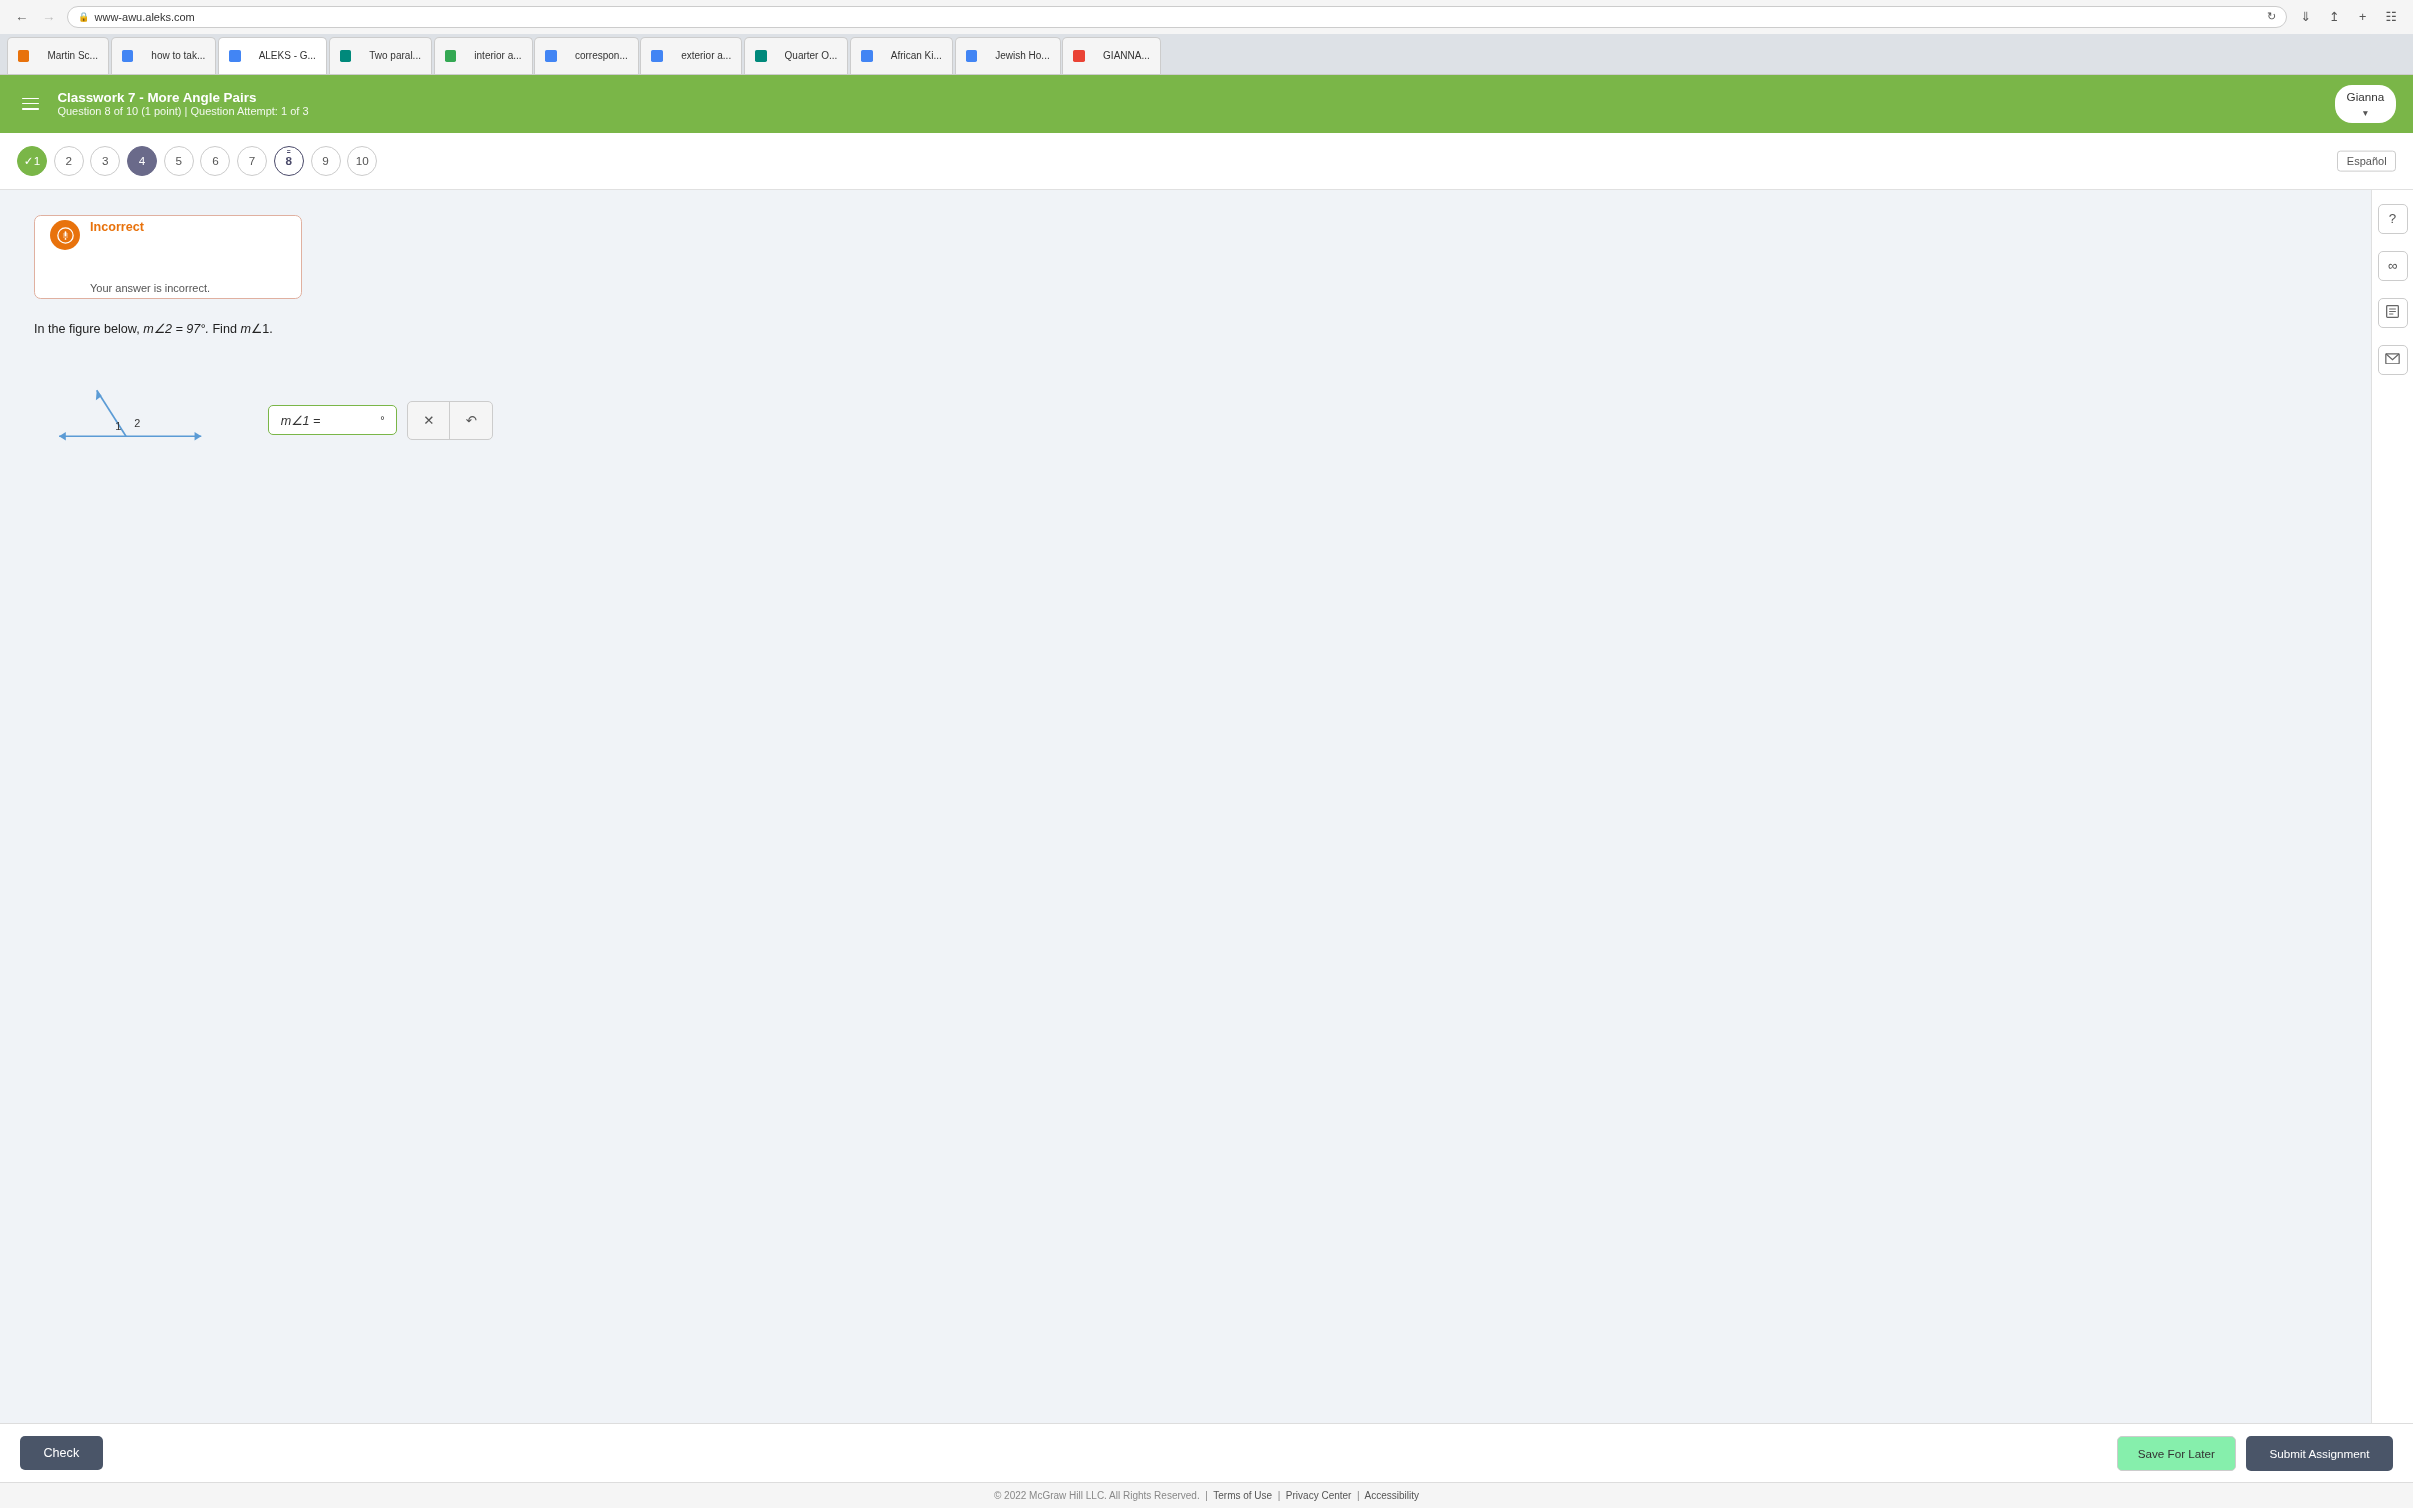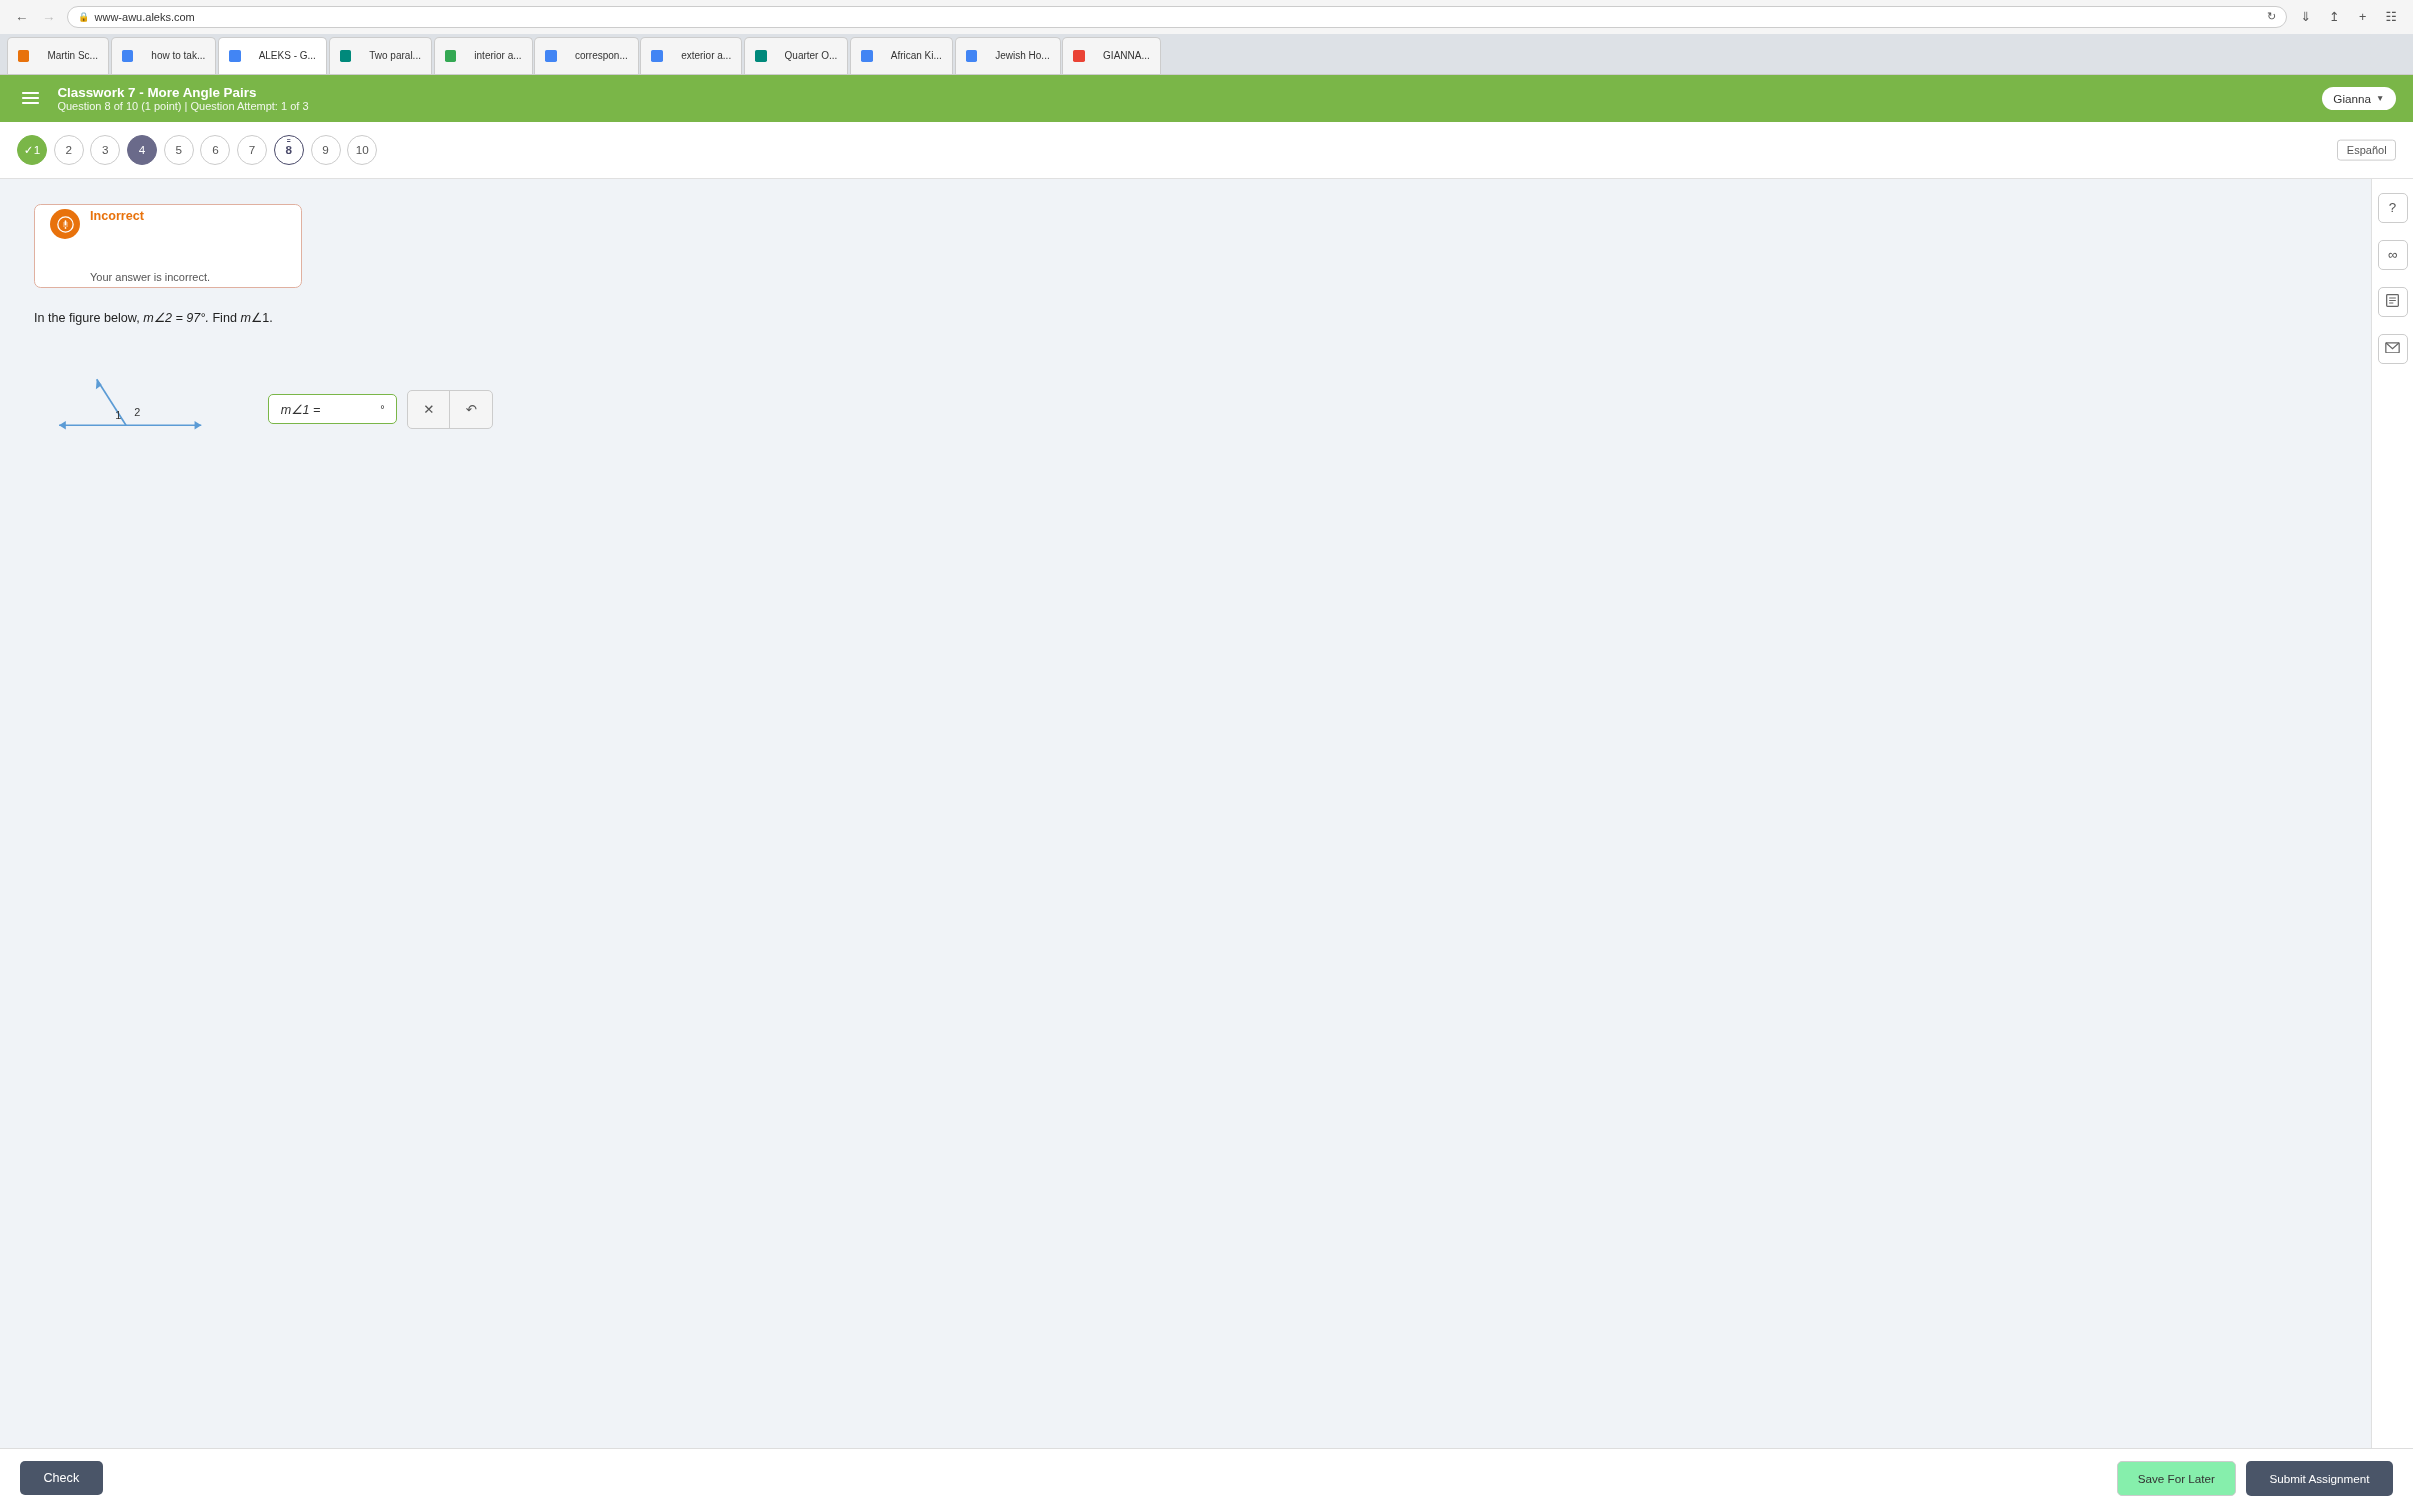--- a/index.html
+++ b/index.html
@@ -32,21 +32,21 @@
     .app-container { display: flex; flex-direction: column; height: calc(100vh - 75px); }
 
     
     .app-header { background: #7ab648; padding: 10px 17px; display: flex; align-items: center; justify-content: space-between; }
     .header-left { display: flex; align-items: center; gap: 13.4px; }
     .hamburger-btn { width: 27px; height: 27px; background: transparent; border: none; cursor: pointer; display: flex; flex-direction: column; gap: 3.4px; justify-content: center; align-items: center; }
     .hamburger-line { width: 17px; height: 1.7px; background: white; border-radius: 0.8px; }
     .header-title-section { color: white; }
     .header-title { font-size: 13.4px; font-weight: 600; }
     .header-subtitle { font-size: 11px; opacity: 0.9; }
-    .user-badge { background: white; color: #333; border-radius: 17px; padding: 5px 11.7px; display: flex; align-items: center; gap: 5px; cursor: pointer; font-size: 11.7px; font-weight: 500; }
+    .user-badge { background: white; color: #333; border-radius: 17px; padding: 5px 11.7px; display: flex; align-items: center; gap: 5px; cursor: pointer; font-size: 11.7px; font-weight: 500; flex-direction: column; }
     .chevron-down { font-size: 8.4px; color: #555; }
 
     
     .question-nav { background: white; padding: 13.4px 17px; display: flex; align-items: center; gap: 6.7px; border-bottom: 0.8px solid #e0e0e0; position: relative; }
     .q-num { width: 30px; height: 30px; border-radius: 50%; border: 1.7px solid #ccc; display: flex; align-items: center; justify-content: center; font-size: 11.7px; font-weight: 500; cursor: pointer; color: #555; background: white; }
     .q-num.completed { background: #7ab648; border-color: #7ab648; color: white; }
     .q-num.current { border-color: #4a4a6a; color: #4a4a6a; border-width: 1.7px; font-weight: 600; }
     .q-num.active-current { border-color: #4a4a6a; color: #4a4a6a; }
     .espanol-btn { position: absolute; right: 17px; top: 50%; transform: translateY(-50%); border: 0.8px solid #ccc; background: white; border-radius: 3.4px; padding: 3.4px 8.4px; font-size: 11px; cursor: pointer; color: #555; }
 
@@ -305,15 +305,24 @@
   </div>
 
   <div class="app-footer">
     <button class="check-btn">Check</button>
     <div class="footer-right">
       <button class="save-later-btn">Save For Later</button>
       <button class="submit-btn">Submit Assignment</button>
     </div>
   </div>
 
+  <div class="copyright-bar">
+    <span>© 2022 McGraw Hill LLC. All Rights Reserved.</span>
+    &nbsp;|&nbsp;
+    <a href="#">Terms of Use</a>
+    &nbsp;|&nbsp;
+    <a href="#">Privacy Center</a>
+    &nbsp;|&nbsp;
+    <a href="#">Accessibility</a>
+  </div>
 
 </div>
 
 
 </body></html>

